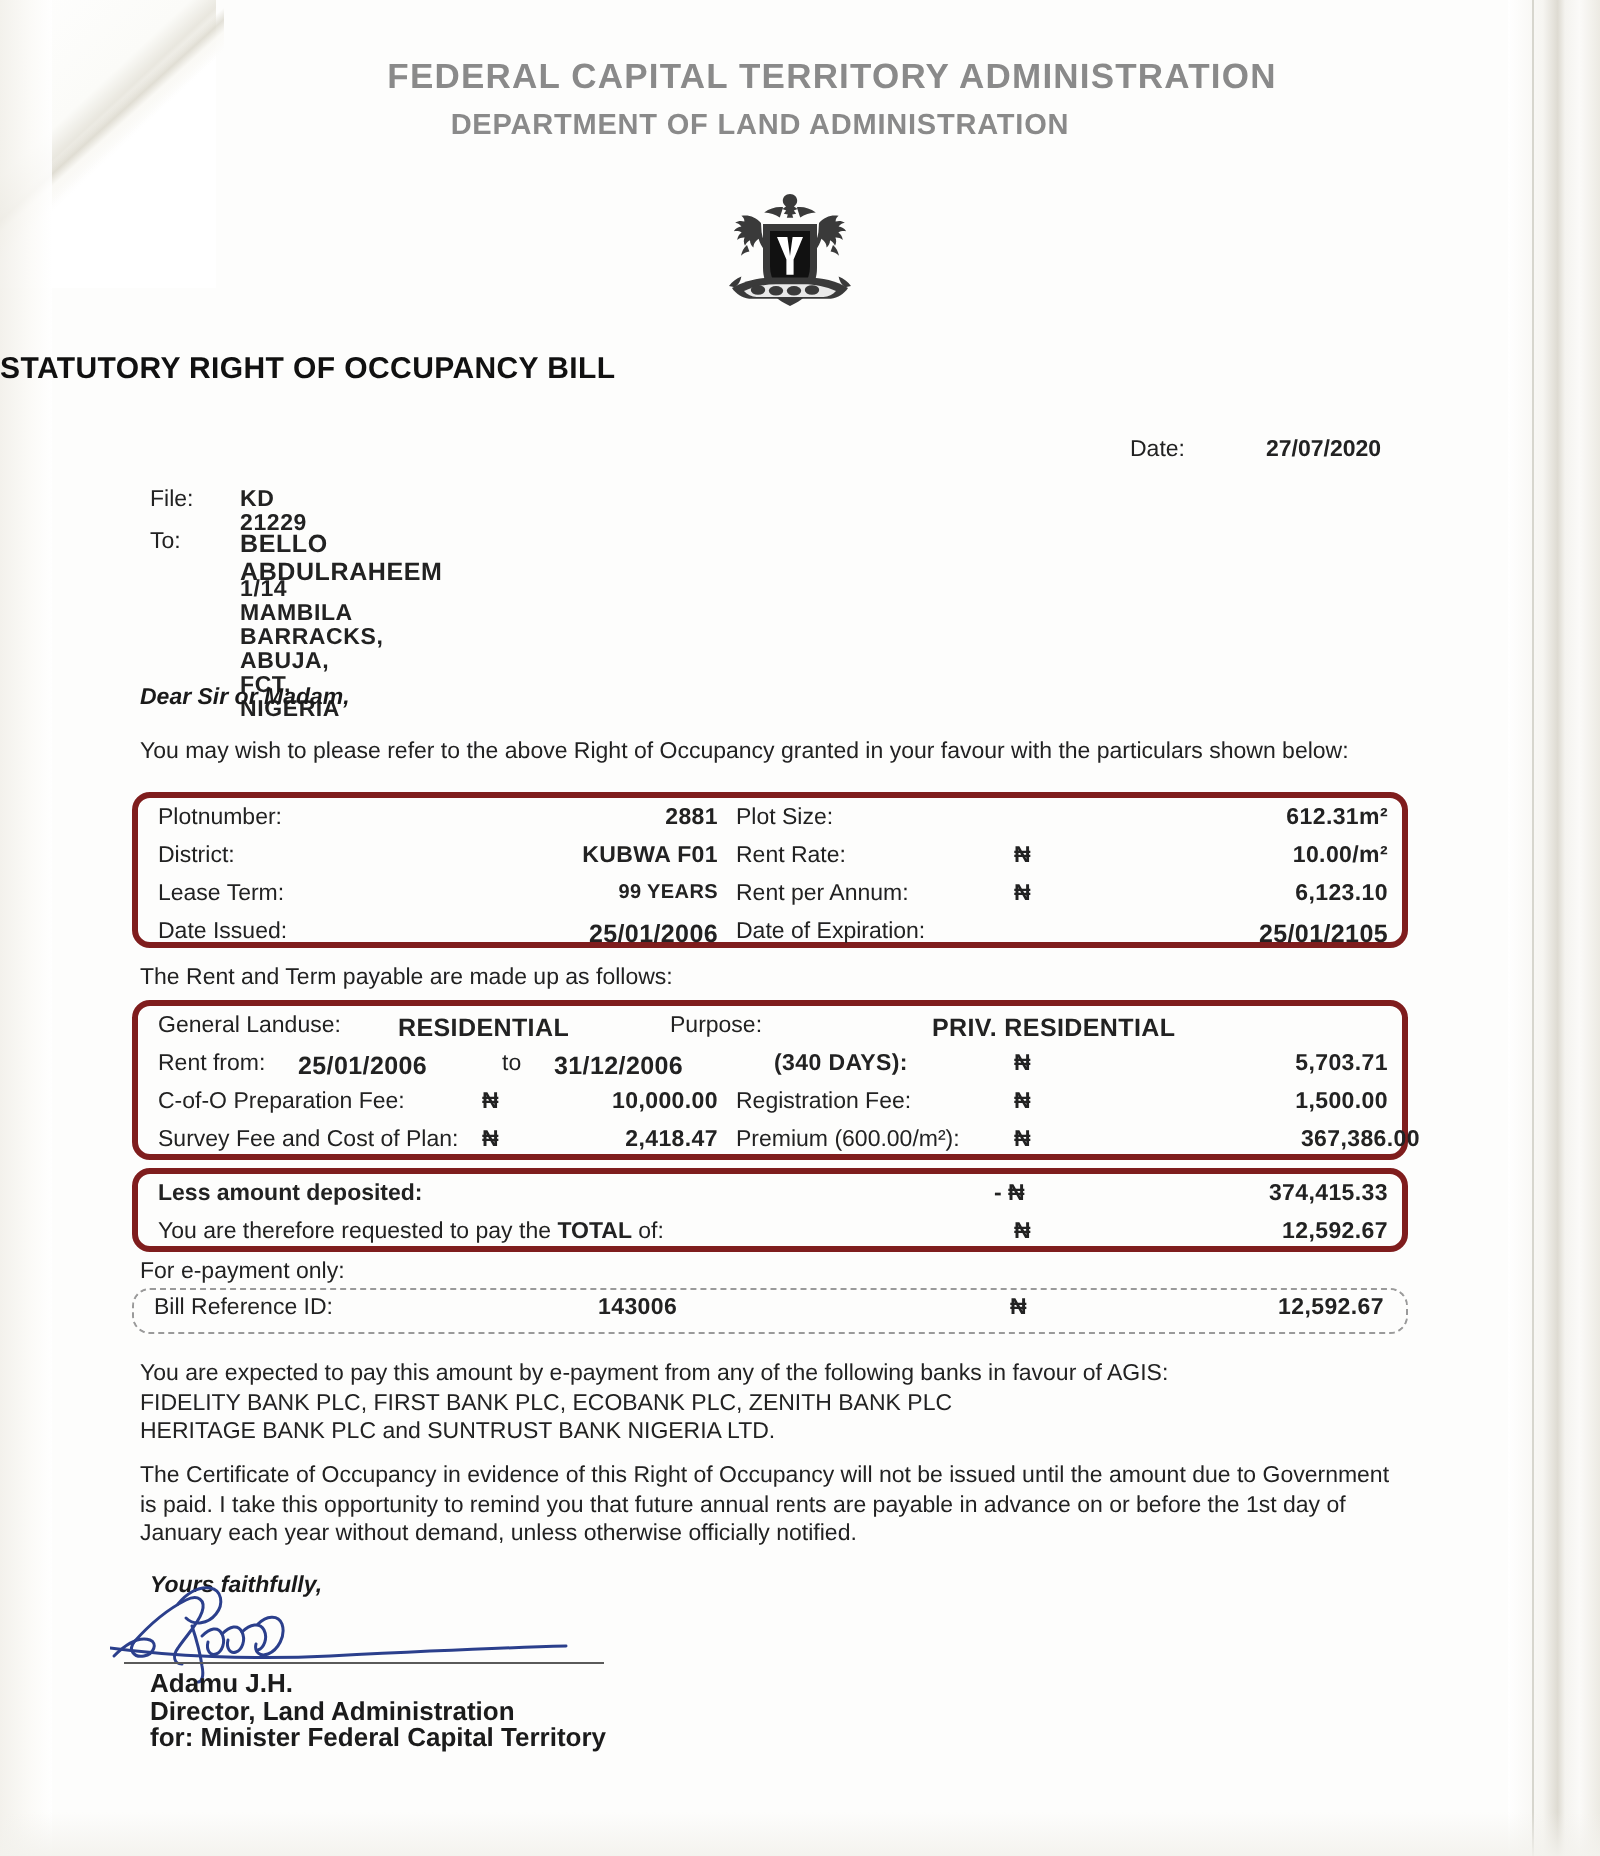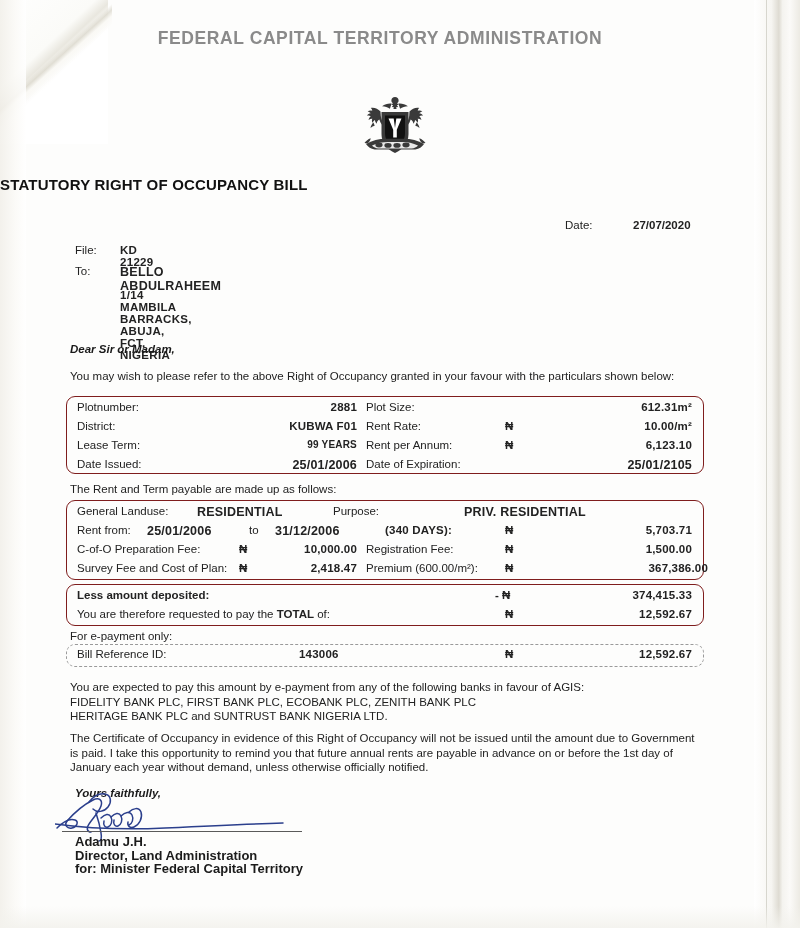--- a/index.html
+++ b/index.html
@@ -48,21 +48,21 @@
     background:#c9c7bd;opacity:.7;pointer-events:none;
   }
   .bottom-shade{
     position:absolute;bottom:0;left:0;width:800px;height:22px;
     background:linear-gradient(180deg,rgba(255,255,255,0) 0%,rgba(243,242,237,.9) 100%);
     pointer-events:none;
   }
 
   
   .hdr{position:absolute;left:0;width:760px;text-align:center;}
-  .hdr1{top:28px;font-size:17.5px;font-weight:bold;letter-spacing:.6px;color:#8a8a8a;}
+  .hdr1{top:28px;font-size:17.5px;font-weight:bold;letter-spacing:.6px;color:#8a8a8a;padding-left:36px;}
   .hdr2{top:55px;font-size:14.5px;font-weight:bold;letter-spacing:.4px;color:#8a8a8a;}
 
   .crest{position:absolute;left:352px;top:95px;width:86px;height:66px;}
 
   .doc-title{
     position:absolute;left:0;top:176px;width:760px;
     font-size:15px;font-weight:bold;letter-spacing:.2px;color:#111;
   }
 
   .date-row{position:absolute;top:219px;left:565px;font-size:11.5px;color:#222;}
@@ -72,21 +72,21 @@
   .fieldrow{position:absolute;font-size:11.5px;color:#222;}
   .fieldrow .lab{position:absolute;left:0;top:0;}
   .fieldrow .val{position:absolute;left:45px;top:0;font-weight:bold;letter-spacing:.3px;}
 
   .salut{position:absolute;left:70px;top:343px;font-size:11.5px;font-weight:bold;font-style:italic;}
   .intro{position:absolute;left:70px;top:369px;width:618px;font-size:11.5px;line-height:14px;color:#222;}
 
   
   .box{
     position:absolute;
-    border:1px solid #7f1d1d;
+    border:3px solid #7f1d1d;
     border-radius:9px;
     background:transparent;
     box-sizing:border-box;
   }
   .box.dotted{border:1px dashed #9a9a9a;}
 
   .tbl{position:absolute;left:0;top:0;width:100%;font-size:11.5px;color:#222;}
   .trow{position:relative;height:19px;}
   .c-lab{position:absolute;left:10px;top:0;white-space:nowrap;}
   .c-val{position:absolute;top:0;text-align:right;font-weight:bold;white-space:nowrap;letter-spacing:.2px;}
@@ -112,20 +112,21 @@
 
   <div class="fold-corner"></div>
   <div class="fold-corner2"></div>
   <div class="left-shade"></div>
   <div class="right-tint"></div>
   <div class="right-edge"></div>
   <div class="right-line"></div>
   <div class="bottom-shade"></div>
 
   <div class="hdr hdr1">FEDERAL CAPITAL TERRITORY ADMINISTRATION</div>
+  <div class="hdr hdr2">DEPARTMENT OF LAND ADMINISTRATION</div>
 
   <div class="crest">
     <svg viewBox="0 0 86 66" width="86" height="66" aria-hidden="true">
       <g fill="#3a3a3a">
 
         <path d="M43 2c2.2 0 3.6 1.6 3.6 3.4 0 1.3-.7 2.2-1.6 2.8l1.8 1.3-1.9.8 1.2 1.6-2 .3.5 1.7h-3.2l.5-1.7-2-.3 1.2-1.6-1.9-.8 1.8-1.3c-.9-.6-1.6-1.5-1.6-2.8C39.4 3.6 40.8 2 43 2z"></path>
         <path d="M39.6 8.6c-3.4-.4-6.6.6-9.5 2.6 3 .1 5.6.9 7.8 2.6l1.7-5.2zM46.4 8.6c3.4-.4 6.6.6 9.5 2.6-3 .1-5.6.9-7.8 2.6l-1.7-5.2z"></path>
 
         <path d="M29.5 17h27v22c0 9-5.5 15.5-13.5 19-8-3.5-13.5-10-13.5-19V17z"></path>
         <path d="M33 20.5h20v17.8c0 7-4.3 12-10 15-5.7-3-10-8-10-15V20.5z" fill="#111"></path>

